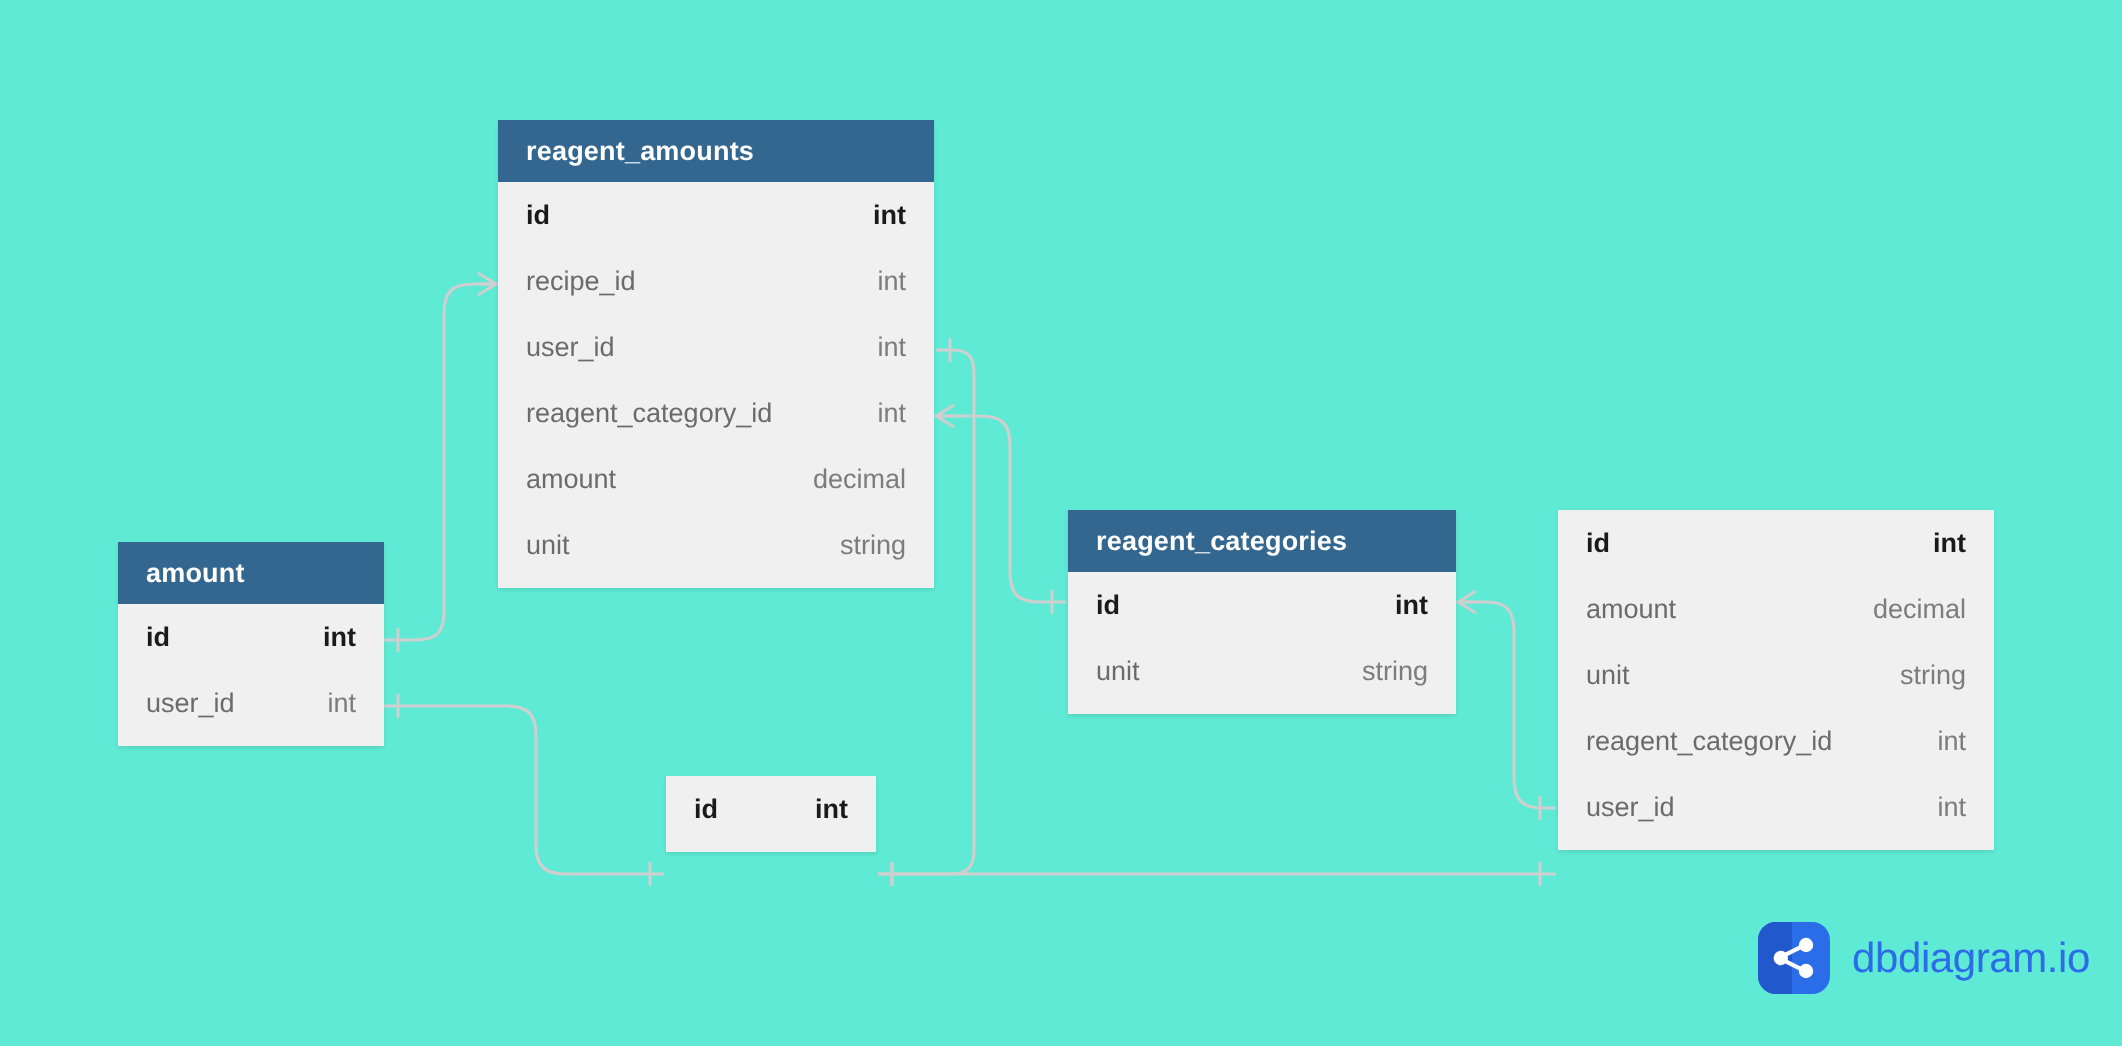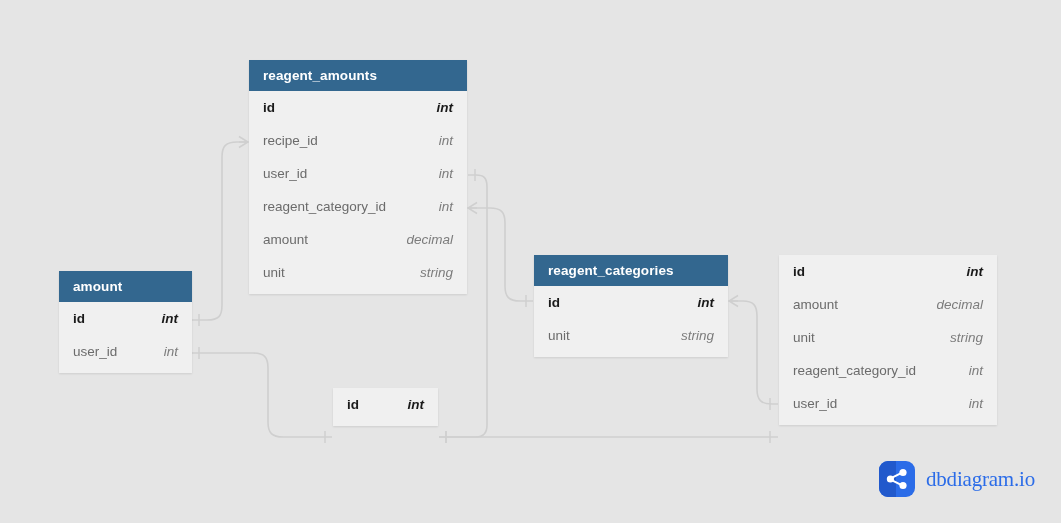--- a/index.html
+++ b/index.html
@@ -11,21 +11,21 @@
     width: 1061px;
     height: 523px;
     background: #fafafa;
     font-family: "Liberation Sans", sans-serif;
     overflow: hidden;
   }
   #canvas {
     position: relative;
     width: 1061px;
     height: 523px;
-    background: #e5e5e5;
+    background: #5eead4;
   }
   
   #relations {
     position: absolute;
     left: 0;
     top: 0;
     width: 1061px;
     height: 523px;
     overflow: visible;
   }
@@ -69,21 +69,20 @@
     box-sizing: border-box;
     font-size: 13.5px;
     white-space: nowrap;
   }
   .field-name {
     color: #6b6b6b;
   }
   .field-type {
     color: #7c7c7c;
     padding-left: 18px;
-    font-style: italic;
   }
   .field-row.pk .field-name,
   .field-row.pk .field-type {
     color: #1a1a1a;
     font-weight: bold;
   }
   
   #watermark {
     position: absolute;
     left: 879px;
@@ -112,21 +111,20 @@
     position: absolute;
     left: 7px;
     top: 7px;
   }
   #watermark .logo-text {
     font-size: 21px;
     color: #2b6ce8;
     letter-spacing: -0.2px;
     line-height: 1;
     white-space: nowrap;
-    font-family: Liberation Serif, serif;
   }
 </style>
 </head>
 <body>
 
 <div id="canvas">
 
   <svg id="relations" viewBox="0 0 1061 523" width="1061" height="523">
       <g>
         <path d="M 192 320 L 207 320 C 219 320 222 316 222 305 L 222 157 C 222 146 226 142 237 142 L 248 142" class="rel-path" stroke="#cfcfcf"></path>

